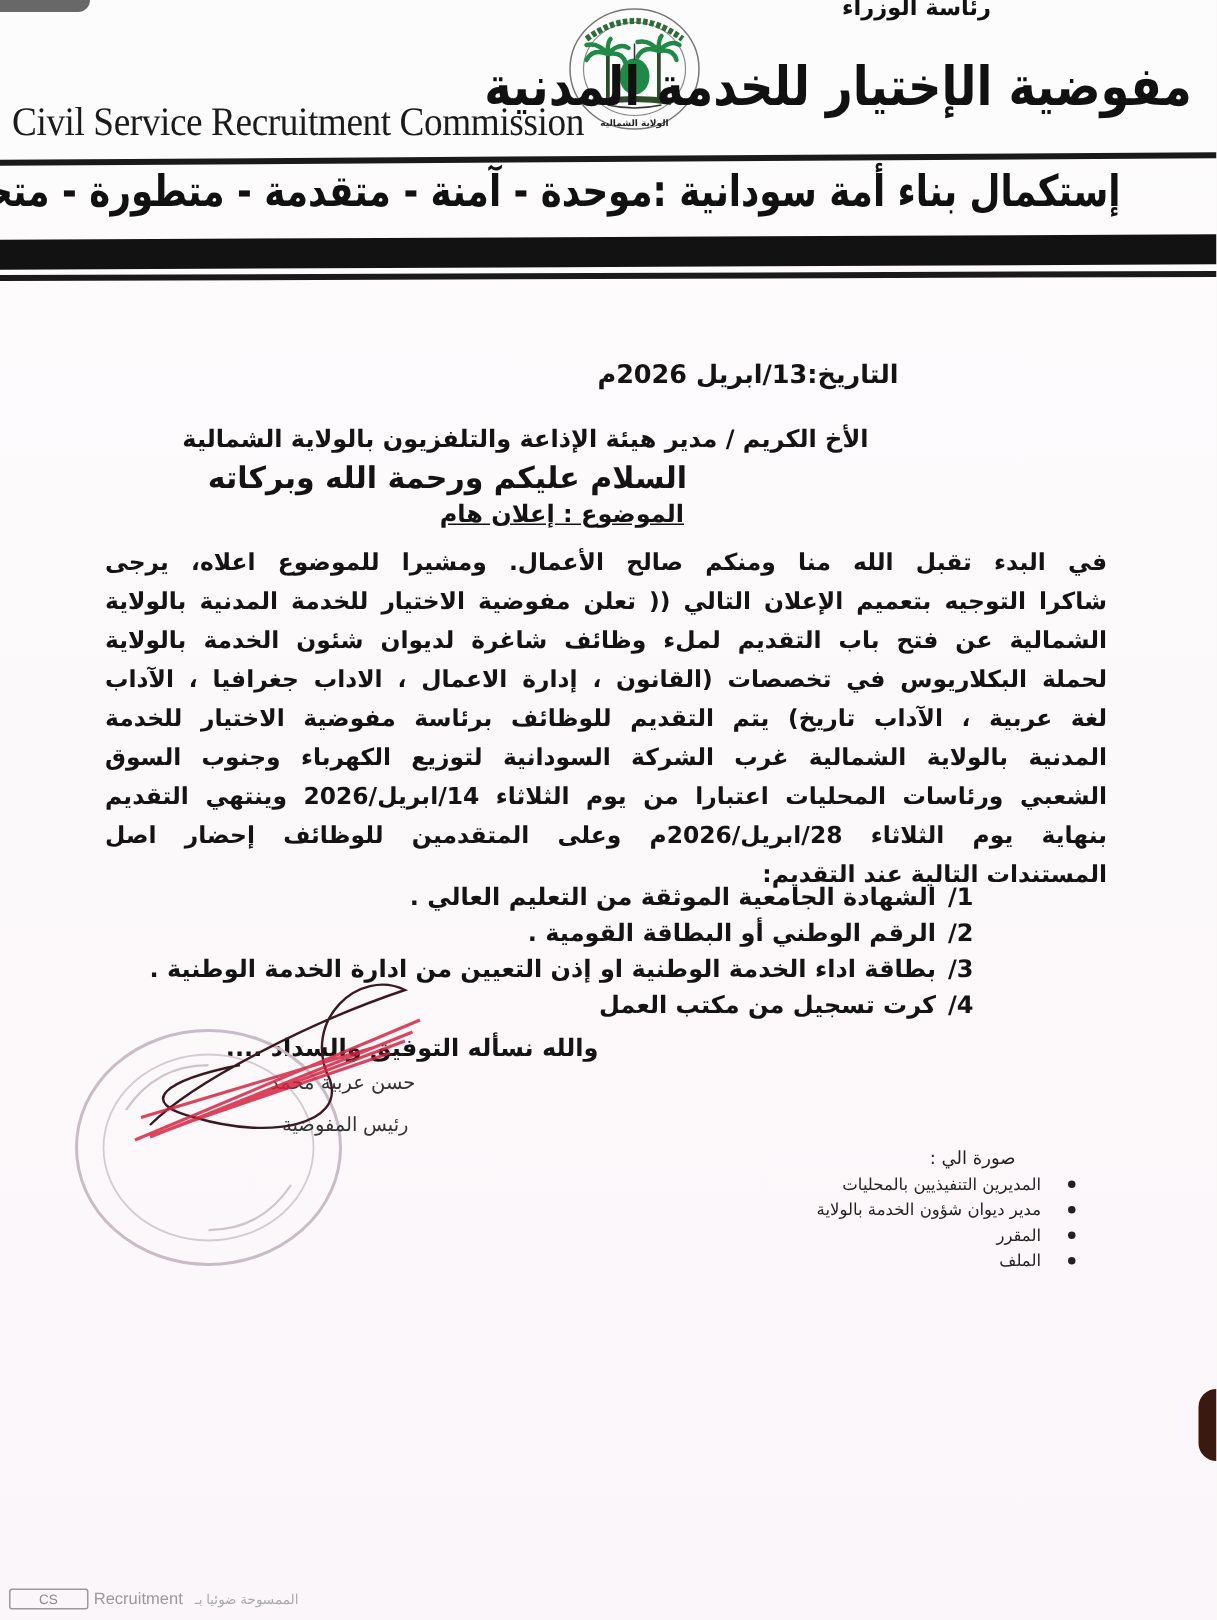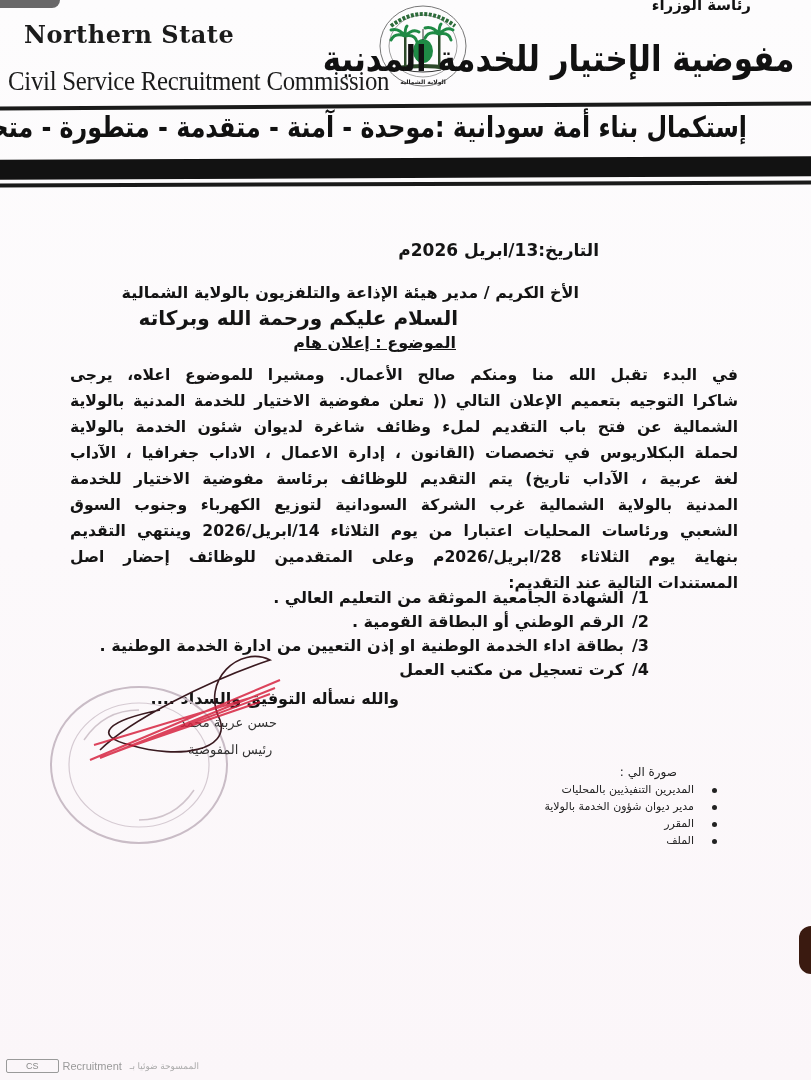--- a/index.html
+++ b/index.html
@@ -9,21 +9,21 @@
     font-family:"DejaVu Sans", sans-serif; color:#161616;
   }
   .page { position:absolute; left:0; top:0; width:811px; height:1080px; background:linear-gradient(180deg,#fdfcfd 0%,#fbf6f9 100%); }
   .topshade { position:absolute; left:0; top:0; width:60px; height:8px; background:#2a2a2a; opacity:.7; border-radius:0 0 10px 0; }
 
   .en-title1 { position:absolute; left:24px; top:20px; font-family:"DejaVu Serif", serif; font-weight:bold; font-size:24px; letter-spacing:0.5px; color:#1b1b1b; }
   .en-title2 { position:absolute; left:8px; top:66px; font-family:"Liberation Serif", serif; font-size:27px; color:#1b1b1b; letter-spacing:-0.3px; transform:scaleX(0.92); transform-origin:left; }
 
   .logo { position:absolute; left:377px; top:4px; width:92px; height:86px; }
 
-  .ar-small-top { position:absolute; right:60px; top:0px; width:280px; direction:rtl; font-family:"DejaVu Sans", sans-serif; font-weight:bold; font-size:15px; color:#111; height:16px; overflow:hidden; line-height:10px; }
+  .ar-small-top { position:absolute; right:60px; top:0px; width:280px; text-align:center; direction:rtl; font-family:"DejaVu Sans", sans-serif; font-weight:bold; font-size:15px; color:#111; height:16px; overflow:hidden; line-height:10px; }
   .ar-title { position:absolute; right:16px; top:38px; direction:rtl; font-family:"DejaVu Sans", sans-serif; font-weight:bold; font-size:36px; color:#111; letter-spacing:-1px; transform:scaleX(0.86); transform-origin:right; white-space:nowrap; }
 
   .rule1 { position:absolute; left:0; top:104px; width:811px; height:4px; background:#1a1a1a; transform:skewY(-0.35deg); }
   .slogan { position:absolute; right:64px; top:110px; direction:rtl; font-family:"DejaVu Sans", sans-serif; font-weight:bold; font-size:29px; color:#111; white-space:nowrap; transform:scaleX(0.82); transform-origin:right; letter-spacing:-0.5px; }
   .rule2 { position:absolute; left:0; top:158px; width:811px; height:20px; background:#121212; transform:skewY(-0.25deg); }
   .rule3 { position:absolute; left:0; top:182px; width:811px; height:4px; background:#1a1a1a; transform:skewY(-0.2deg); }
 
   .ar { direction:rtl; font-family:"DejaVu Sans", sans-serif; font-weight:bold; color:#141414; white-space:nowrap; }
   .date { position:absolute; right:212px; top:240px; font-size:17px; }
   .greeting { position:absolute; right:232px; top:283px; font-size:16px; }
@@ -54,21 +54,20 @@
   .cs-footer { position:absolute; left:6px; top:1059px; display:flex; align-items:center; gap:4px; font-family:"Liberation Sans", sans-serif; font-size:11px; color:#9a9a9a; }
   .cs-badge { border:1px solid #9a9a9a; border-radius:2px; font-size:9px; padding:0 19px; line-height:12px; color:#8a8a8a; }
   .cs-ar { direction:rtl; font-size:9px; color:#aaa; margin-left:4px; }
 </style>
 </head>
 <body>
 
 <div class="page">
   <div class="topshade"></div>
 
-  <div class="en-title1">Northern State</div>
   <div class="en-title2">Civil Service Recruitment Commission</div>
 
   <svg class="logo" viewBox="0 0 92 86">
     <ellipse cx="46" cy="42" rx="43" ry="40" fill="none" stroke="#777" stroke-width="1"></ellipse>
     <ellipse cx="46" cy="42" rx="34" ry="31" fill="none" stroke="#888" stroke-width="0.8"></ellipse>
     <path d="M14 22 Q46 -2 78 22" fill="none" stroke="#2d6b3a" stroke-width="4" stroke-dasharray="3 1.5"></path>
     <rect x="27" y="32" width="2.5" height="30" fill="#2d4a2a"></rect>
     <rect x="61" y="30" width="2.5" height="32" fill="#2d4a2a"></rect>
     <path d="M28 32 q-10 -4 -14 4 M28 32 q-6 -8 -14 -6 M28 32 q8 -8 14 -4 M28 32 q10 -2 12 6 M28 32 q0 -8 2 -10" stroke="#1f8a45" stroke-width="3" fill="none" stroke-linecap="round"></path>
     <path d="M62 30 q-10 -4 -14 4 M62 30 q-6 -8 -14 -6 M62 30 q8 -8 14 -4 M62 30 q10 -2 12 6 M62 30 q0 -8 2 -10" stroke="#1f8a45" stroke-width="3" fill="none" stroke-linecap="round"></path>

